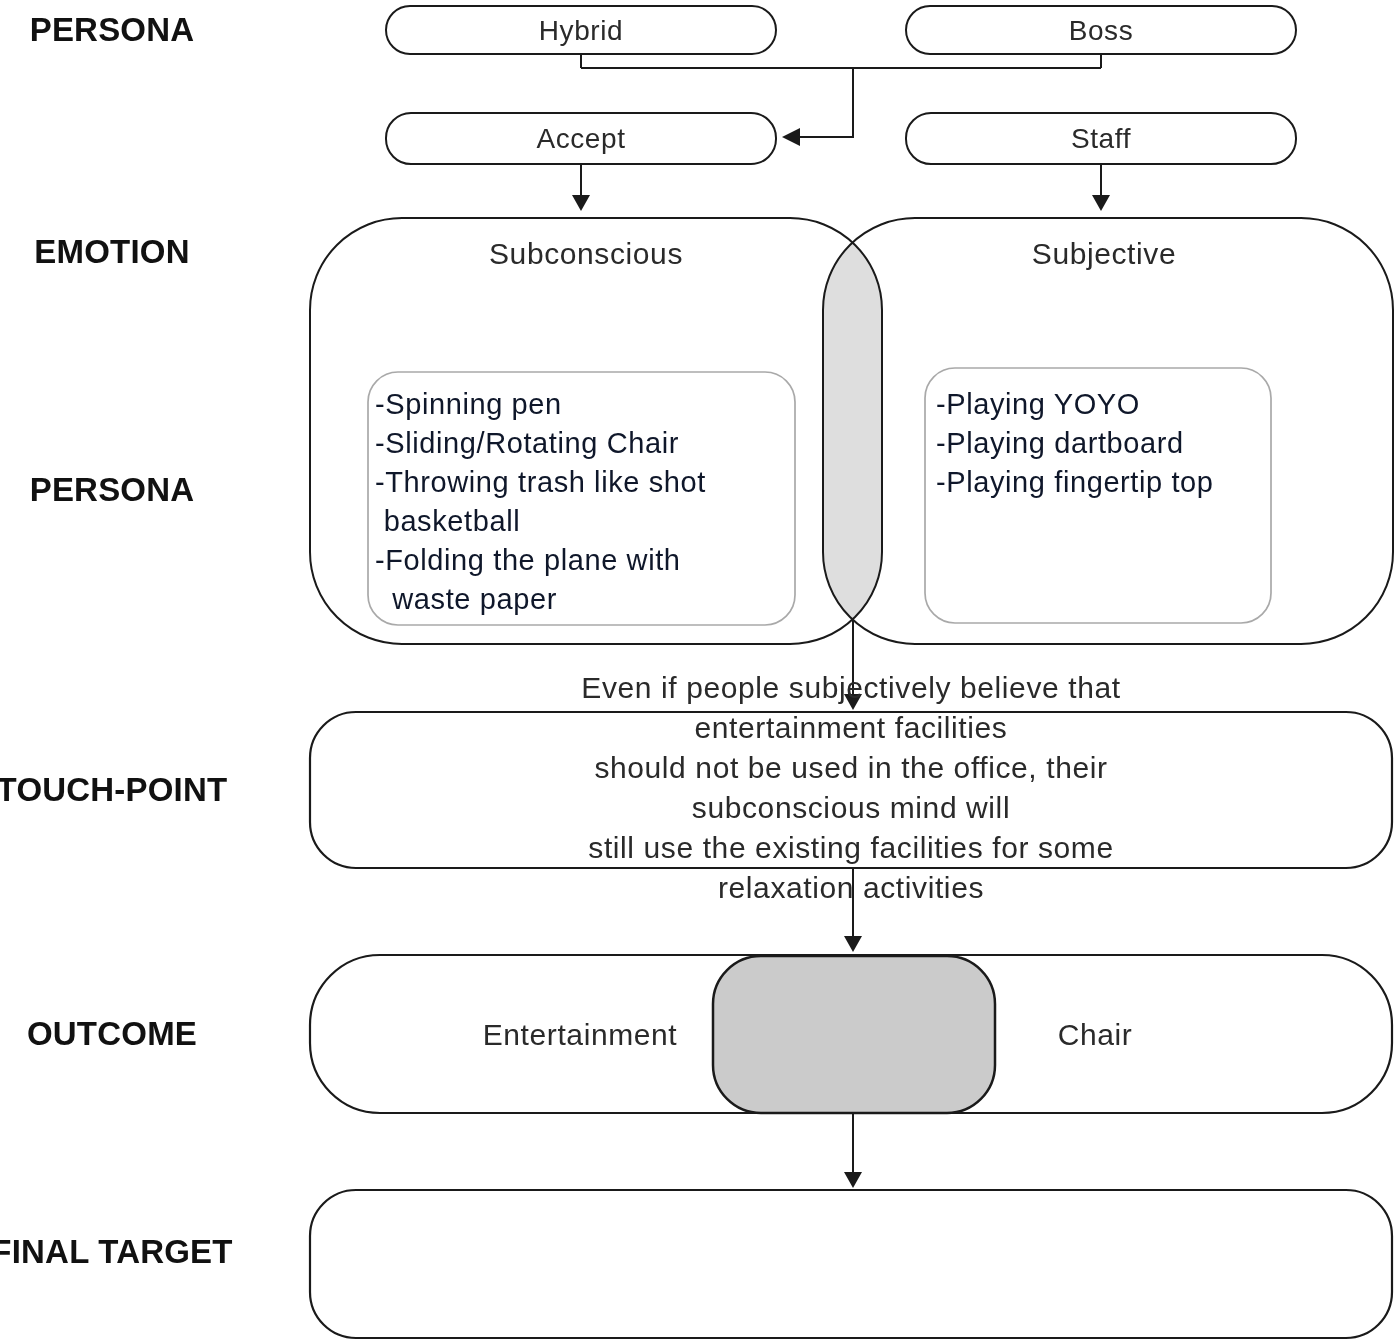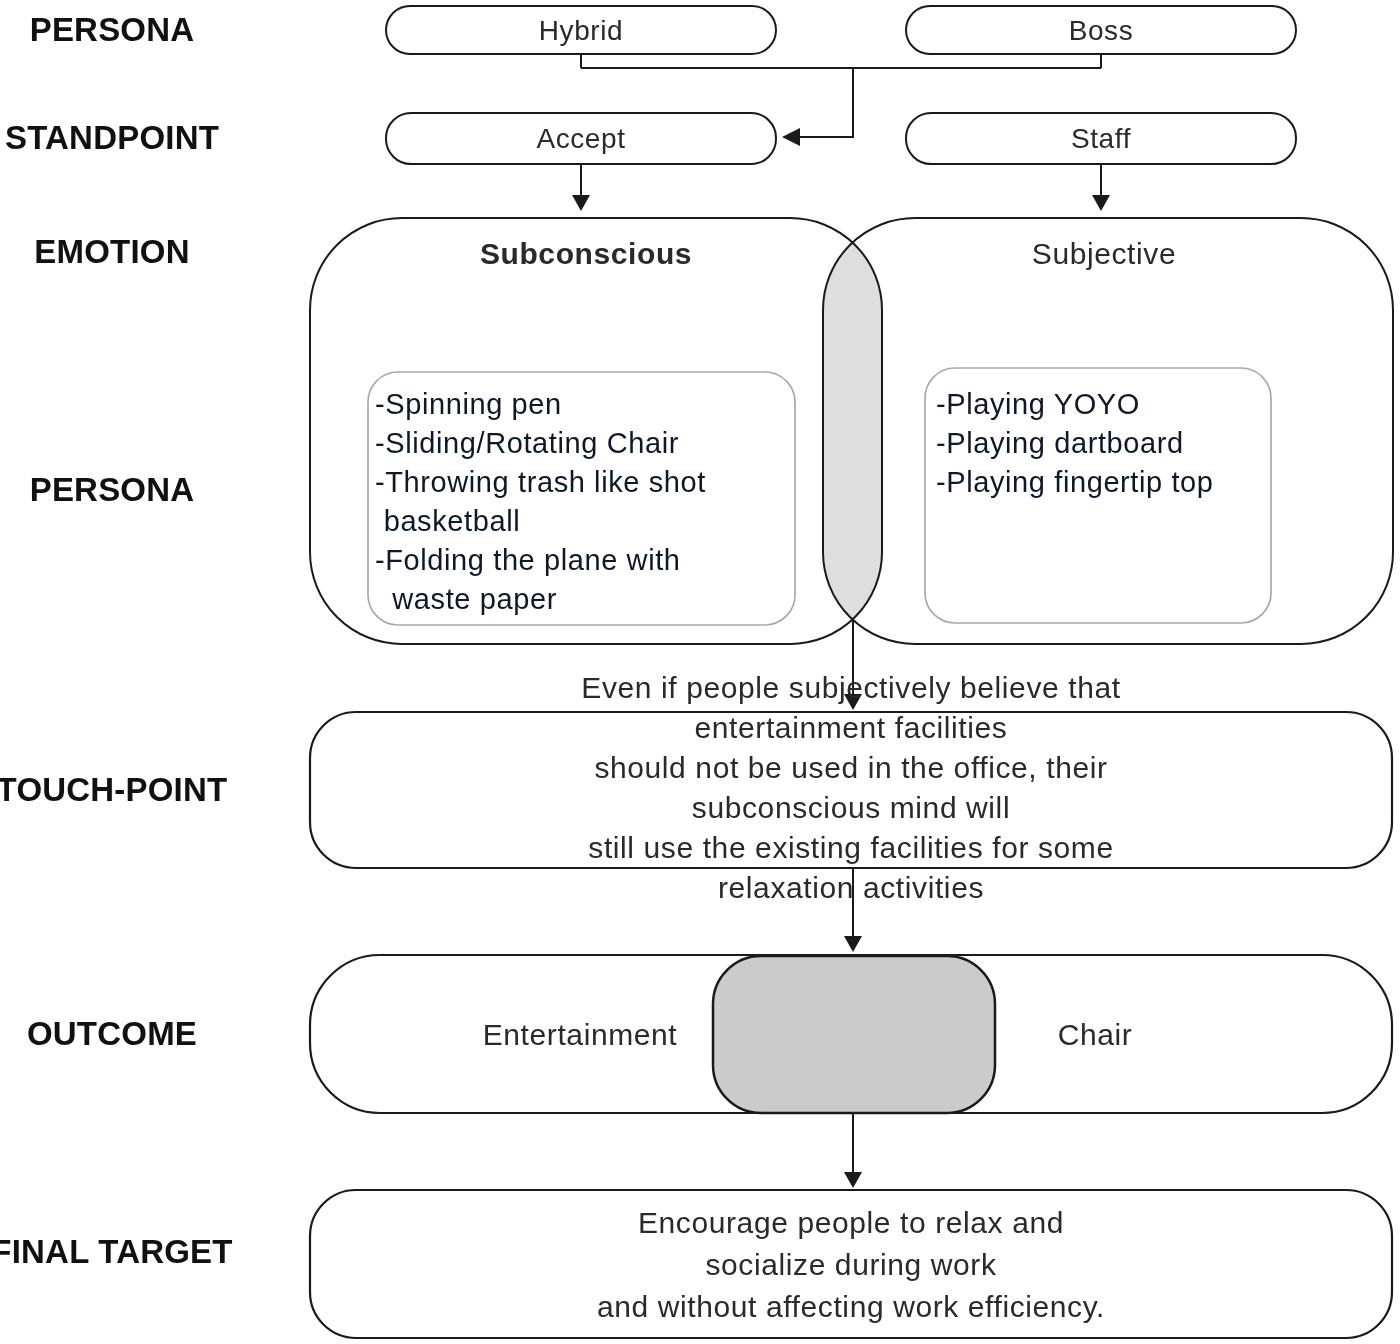--- a/index.html
+++ b/index.html
@@ -78,49 +78,46 @@
 
     <rect x="310" y="712" width="1082" height="156" rx="46" fill="#ffffff" stroke="#1a1a1a" stroke-width="2.2"></rect>
 
     <rect x="310" y="955" width="1082" height="158" rx="70" fill="#ffffff" stroke="#1a1a1a" stroke-width="2.2"></rect>
     <rect x="713" y="956" width="282" height="157" rx="48" stroke="#1a1a1a" stroke-width="2.5" fill="#cbcbcb"></rect>
 
     <rect x="310" y="1190" width="1082" height="148" rx="46" fill="#ffffff" stroke="#1a1a1a" stroke-width="2.2"></rect>
   </svg>
 
   <div class="lbl" style="left:112px; top:30px;">PERSONA</div>
-  <div class="lbl" style="left:112px; top:138px;">STANDPOINT</div>
   <div class="lbl" style="left:112px; top:252px;">EMOTION</div>
   <div class="lbl" style="left:112px; top:490px;">PERSONA</div>
   <div class="lbl" style="left:112px; top:790px;">TOUCH-POINT</div>
   <div class="lbl" style="left:112px; top:1034px;">OUTCOME</div>
   <div class="lbl" style="left:112px; top:1252px;">FINAL TARGET</div>
 
   <div class="txt fs28" style="left:581px;  top:31px;">Hybrid</div>
   <div class="txt fs28" style="left:1101px; top:31px;">Boss</div>
 
   <div class="txt fs28" style="left:581px;  top:139px;">Accept</div>
   <div class="txt fs28" style="left:1101px; top:139px;">Staff</div>
 
-  <div class="txt fs30" style="left:586px;  top:254px;font-weight:bold;">Subconscious</div>
+  <div class="txt fs30" style="left:586px;  top:254px;">Subconscious</div>
   <div class="txt fs30" style="left:1104px; top:254px;">Subjective</div>
 
   <div class="list fs29" style="left:375px; top:385px;">-Spinning pen
 -Sliding/Rotating Chair
 -Throwing trash like shot
  basketball
 -Folding the plane with
   waste paper</div>
   <div class="list fs29" style="left:936px; top:385px;">-Playing YOYO
 -Playing dartboard
 -Playing fingertip top</div>
 
   <div class="txt fs30 lh40" style="left:851px; top:788px;">Even if people subjectively believe that entertainment facilities
 should not be used in the office, their subconscious mind will
 still use the existing facilities for some relaxation activities</div>
 
   <div class="txt fs30" style="left:580px;  top:1035px;">Entertainment</div>
   <div class="txt fs30" style="left:1095px; top:1035px;">Chair</div>
 
-  <div class="txt fs30 lh42" style="left:851px; top:1265px;">Encourage people to relax and socialize during work
-and without affecting work efficiency.</div>
 
 </div>
 
 </body></html>

